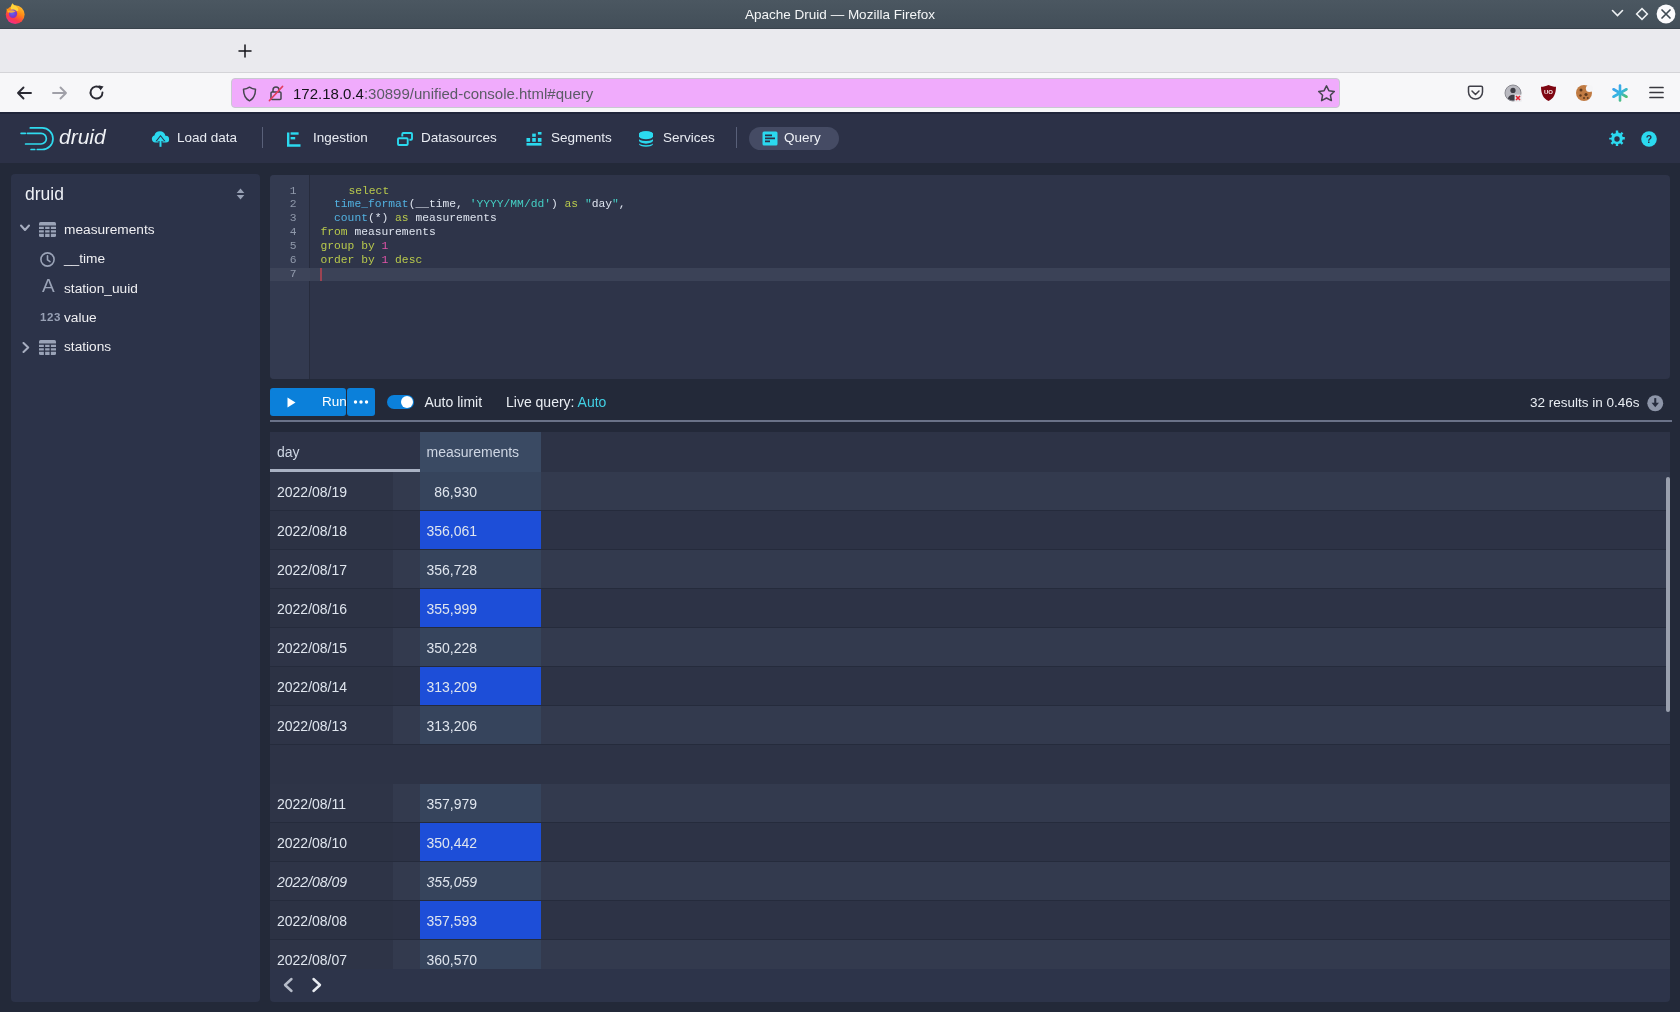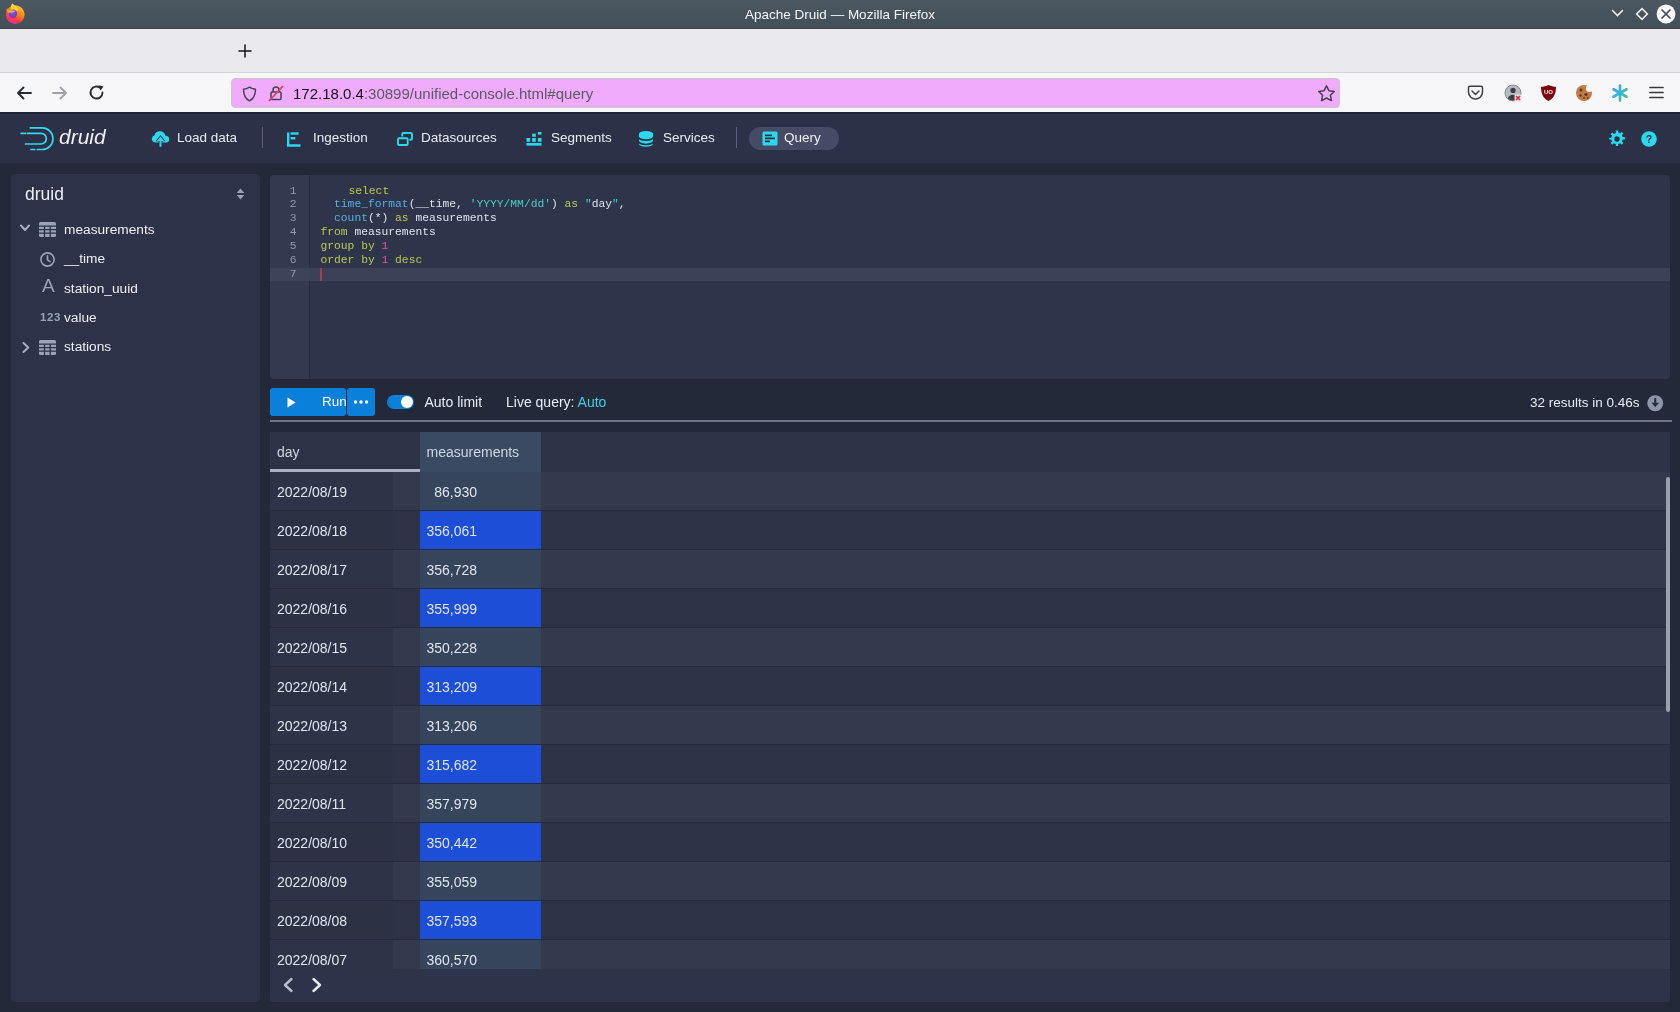--- a/index.html
+++ b/index.html
@@ -434,45 +434,37 @@
           </div>
         </div>
         <div class="trow odd" style="top: 274px; border-bottom: 1px solid rgb(37, 43, 60);">
           <div class="cday">
             <span>2022/08/13</span>
           </div>
           <div class="cmeas">
             <span>313,206</span>
           </div>
         </div>
-        <div class="trow even" style="top: 312.95px; border-bottom: 1px solid rgb(37, 43, 60);">
-          <div class="cday">
-            <span>2022/08/12</span>
-          </div>
-          <div class="cmeas">
-            <span>315,682</span>
-          </div>
-        </div>
         <div class="trow odd" style="top: 351.9px; border-bottom: 1px solid rgb(37, 43, 60);">
           <div class="cday">
             <span>2022/08/11</span>
           </div>
           <div class="cmeas">
             <span>357,979</span>
           </div>
         </div>
         <div class="trow even" style="top: 390.85px; border-bottom: 1px solid rgb(37, 43, 60);">
           <div class="cday">
             <span>2022/08/10</span>
           </div>
           <div class="cmeas">
             <span>350,442</span>
           </div>
         </div>
-        <div class="trow odd" style="top: 429.8px; border-bottom: 1px solid rgb(37, 43, 60);">
+        <div class="trow odd" style="top: 429.8px; border-bottom: 1px solid rgb(37, 43, 60); font-style: italic;">
           <div class="cday">
             <span>2022/08/09</span>
           </div>
           <div class="cmeas">
             <span>355,059</span>
           </div>
         </div>
         <div class="trow even" style="top: 468.75px; border-bottom: 1px solid rgb(37, 43, 60);">
           <div class="cday">
             <span>2022/08/08</span>

